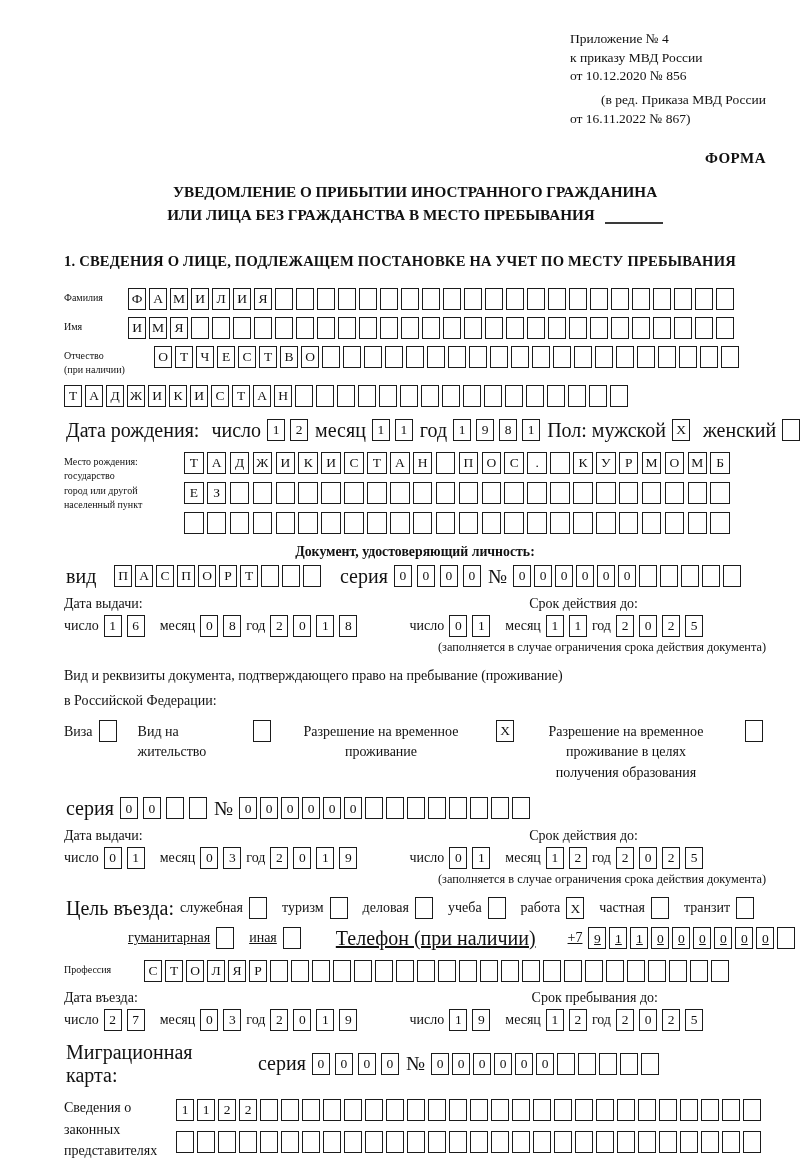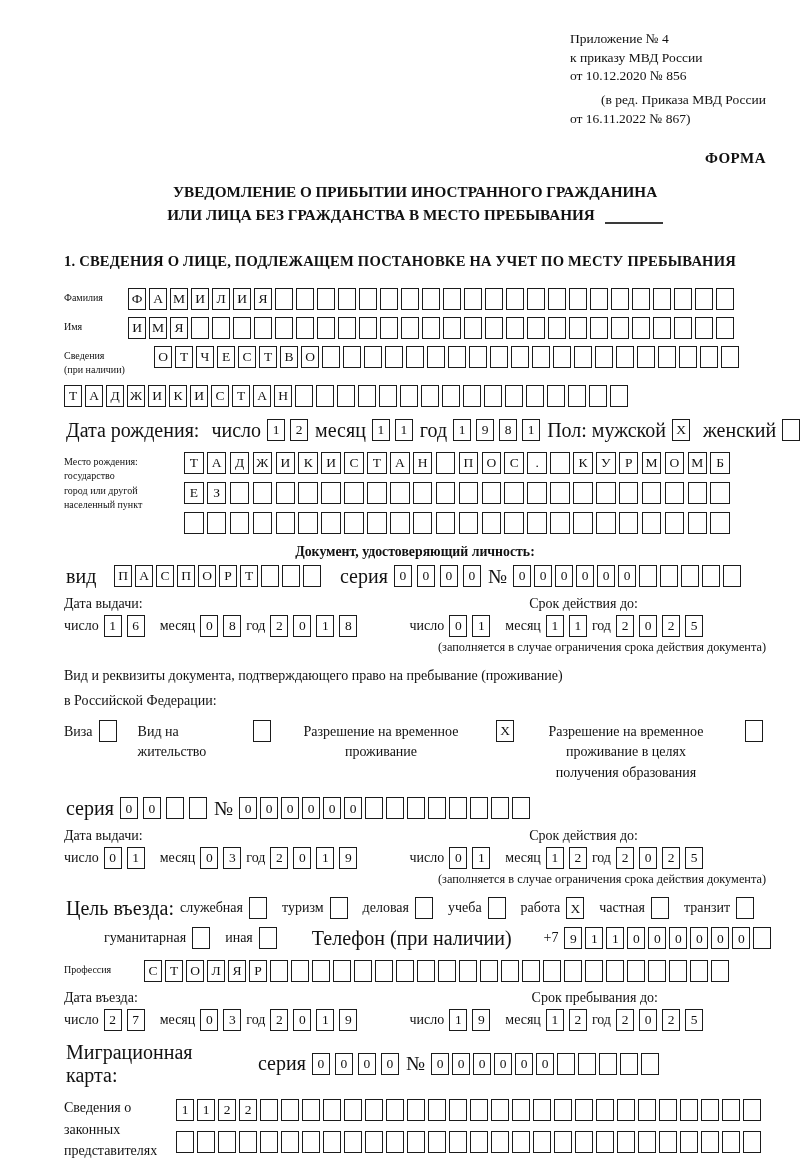--- a/index.html
+++ b/index.html
@@ -59,21 +59,21 @@
   .opts{display:flex;align-items:flex-start;margin-top:8px;}
   .opt{display:flex;align-items:flex-start;}
   .opt .olabel{font-size:14px;line-height:1.45;padding-top:2px;}
   .opt .olabel.c{text-align:center;}
   .opt .cells{margin-left:10px;margin-top:0;}
   .opt + .opt{margin-left:16px;gap:20px;}
 
   
   .pitem{display:flex;align-items:center;margin-right:12px;}
   .pitem .plabel{font-size:14px;margin-right:6px;}
-  .purpose-row2{margin-left:40px;}
+  .purpose-row2{margin-left:64px;text-decoration:underline;}
   .phone-prefix{font-size:14px;margin:0 6px 0 26px;padding-top:3px;}
 
   
   .reps{display:flex;margin-top:10px;}
   .reps .lblcol{flex:0 0 112px;font-size:14px;line-height:1.55;}
 </style>
 </head>
 <body>
 
 <div class="page">
@@ -160,21 +160,21 @@
         <span class="cell"></span>
         <span class="cell"></span>
         <span class="cell"></span>
         <span class="cell"></span>
         <span class="cell"></span>
       </span>
   </div>
 
   <div class="row">
     <span class="lbl" style="width:90px;">
-      <span>Сведения</span>
+      <span>Отчество</span>
       <span class="l2">(при наличии)</span>
     </span>
     <span class="cells">
         <span class="cell">О</span>
         <span class="cell">Т</span>
         <span class="cell">Ч</span>
         <span class="cell">Е</span>
         <span class="cell">С</span>
         <span class="cell">Т</span>
         <span class="cell">В</span>

